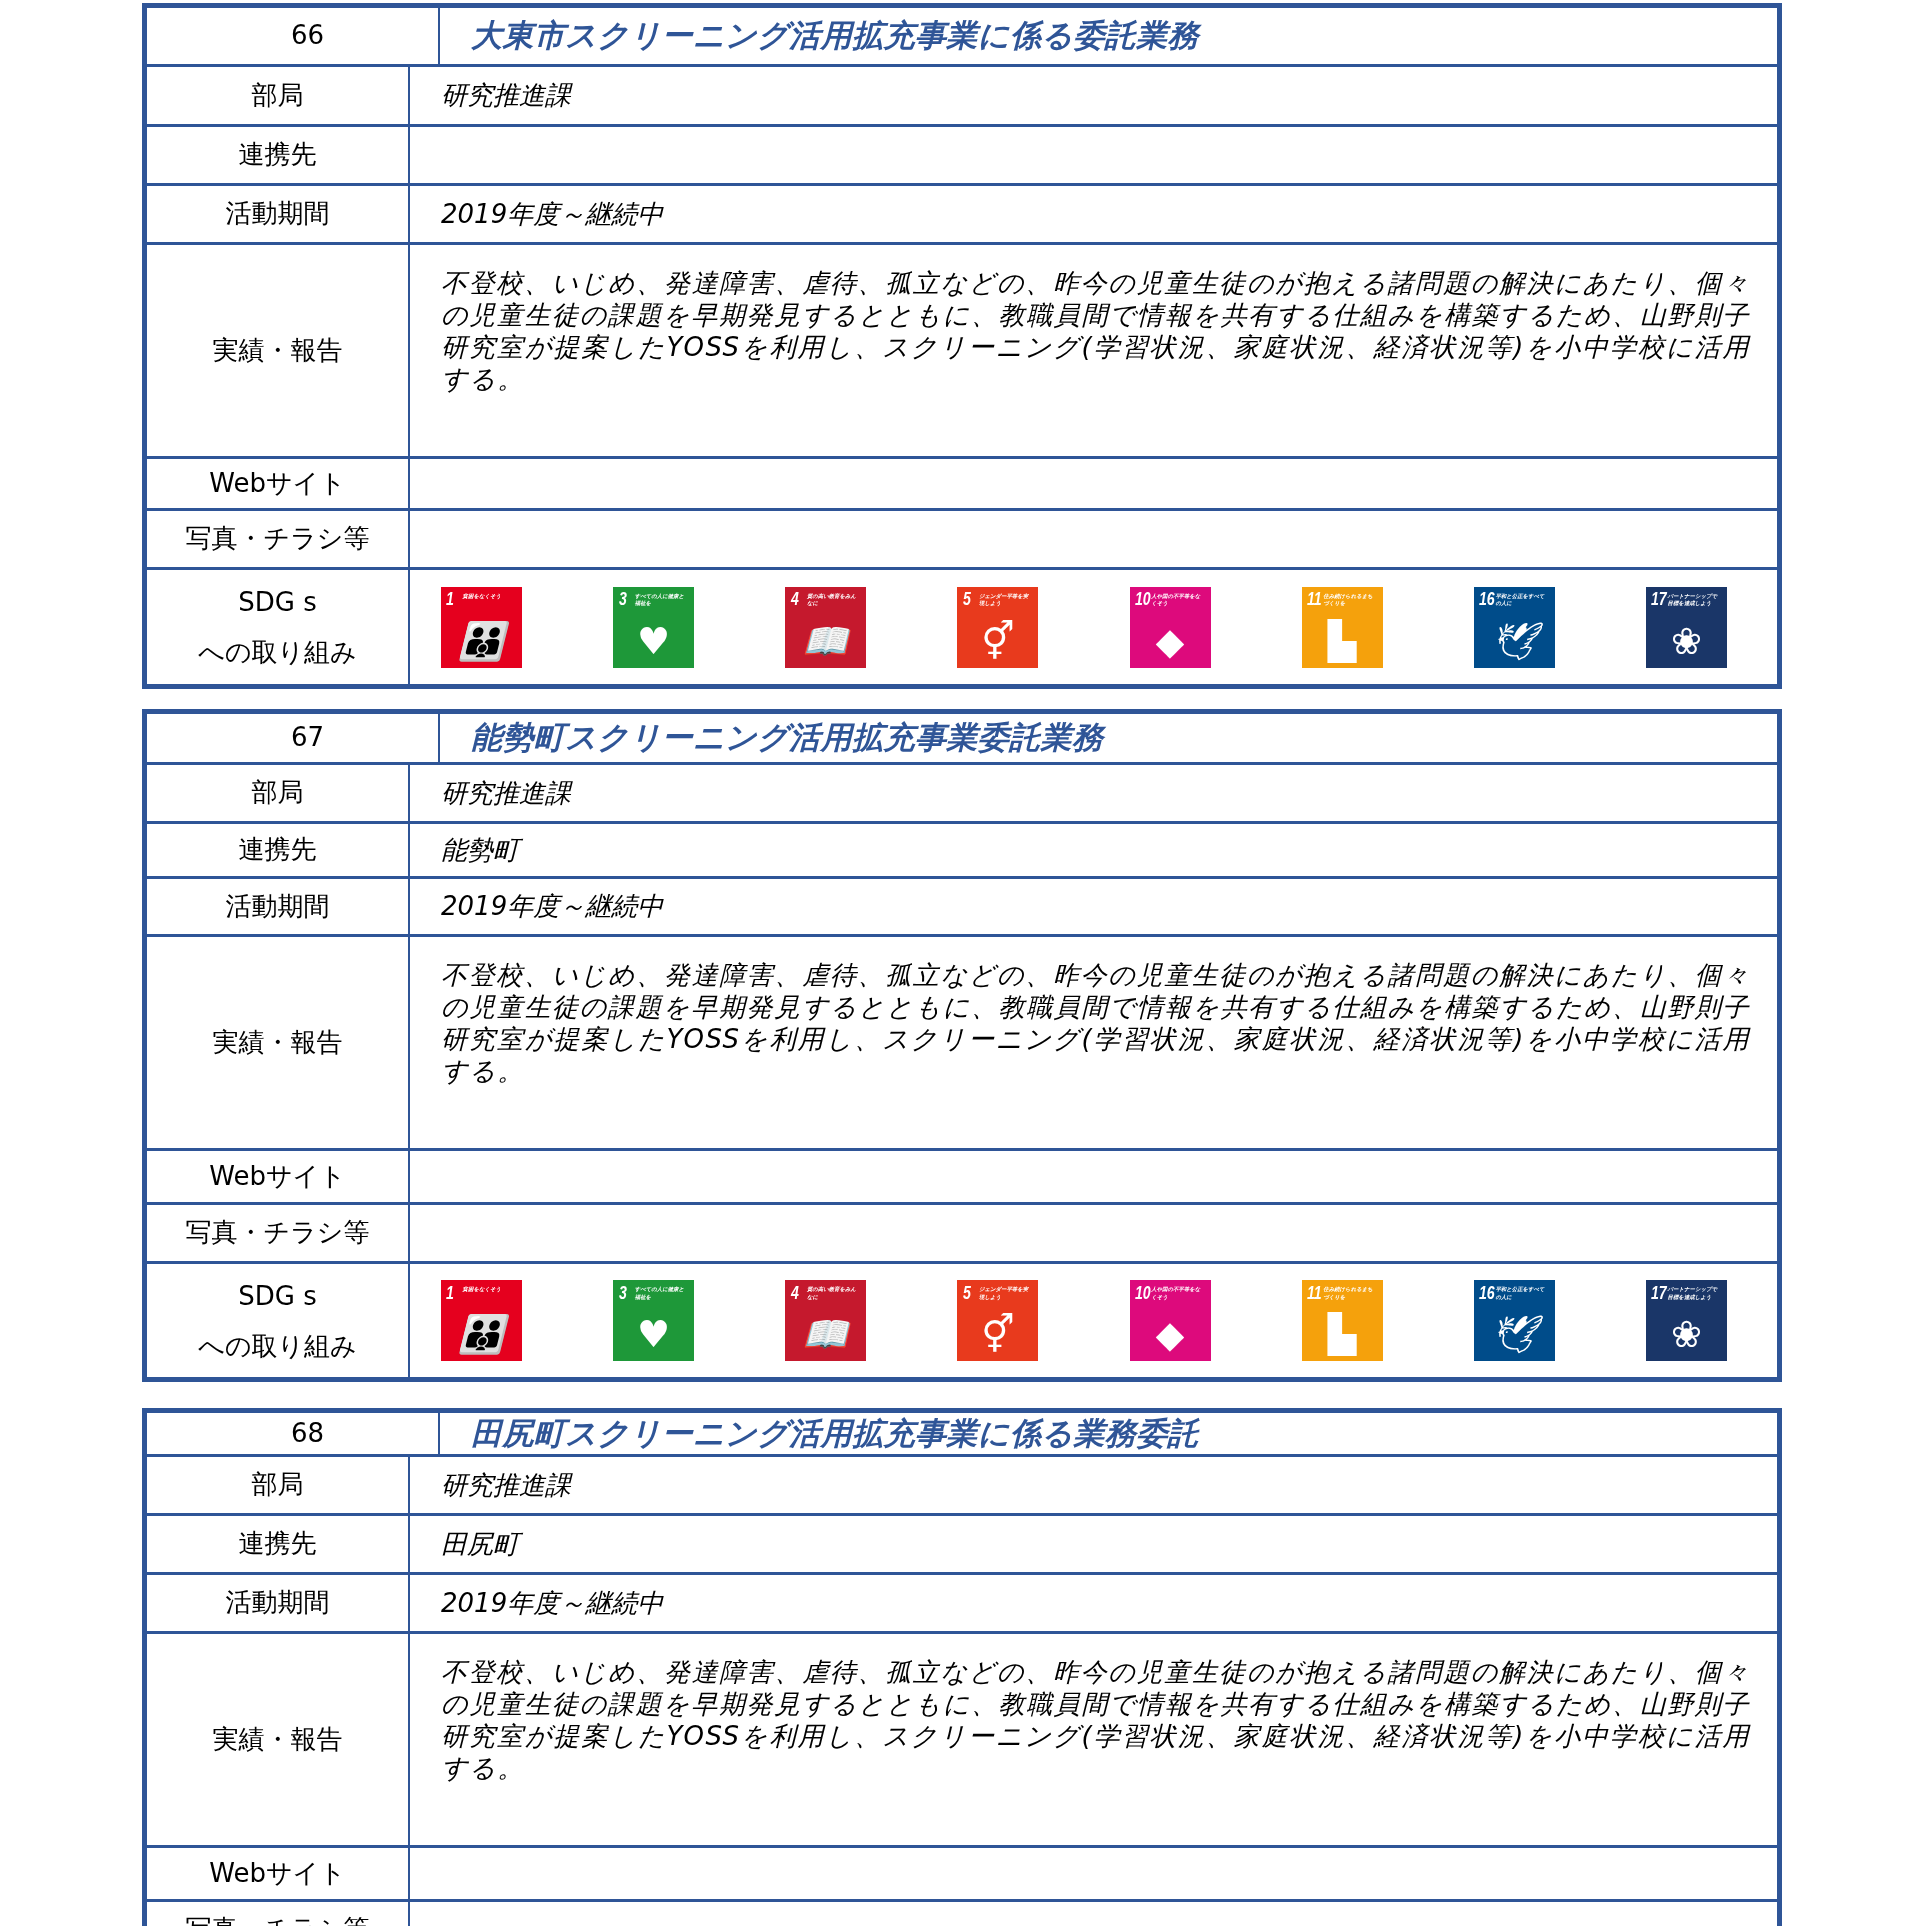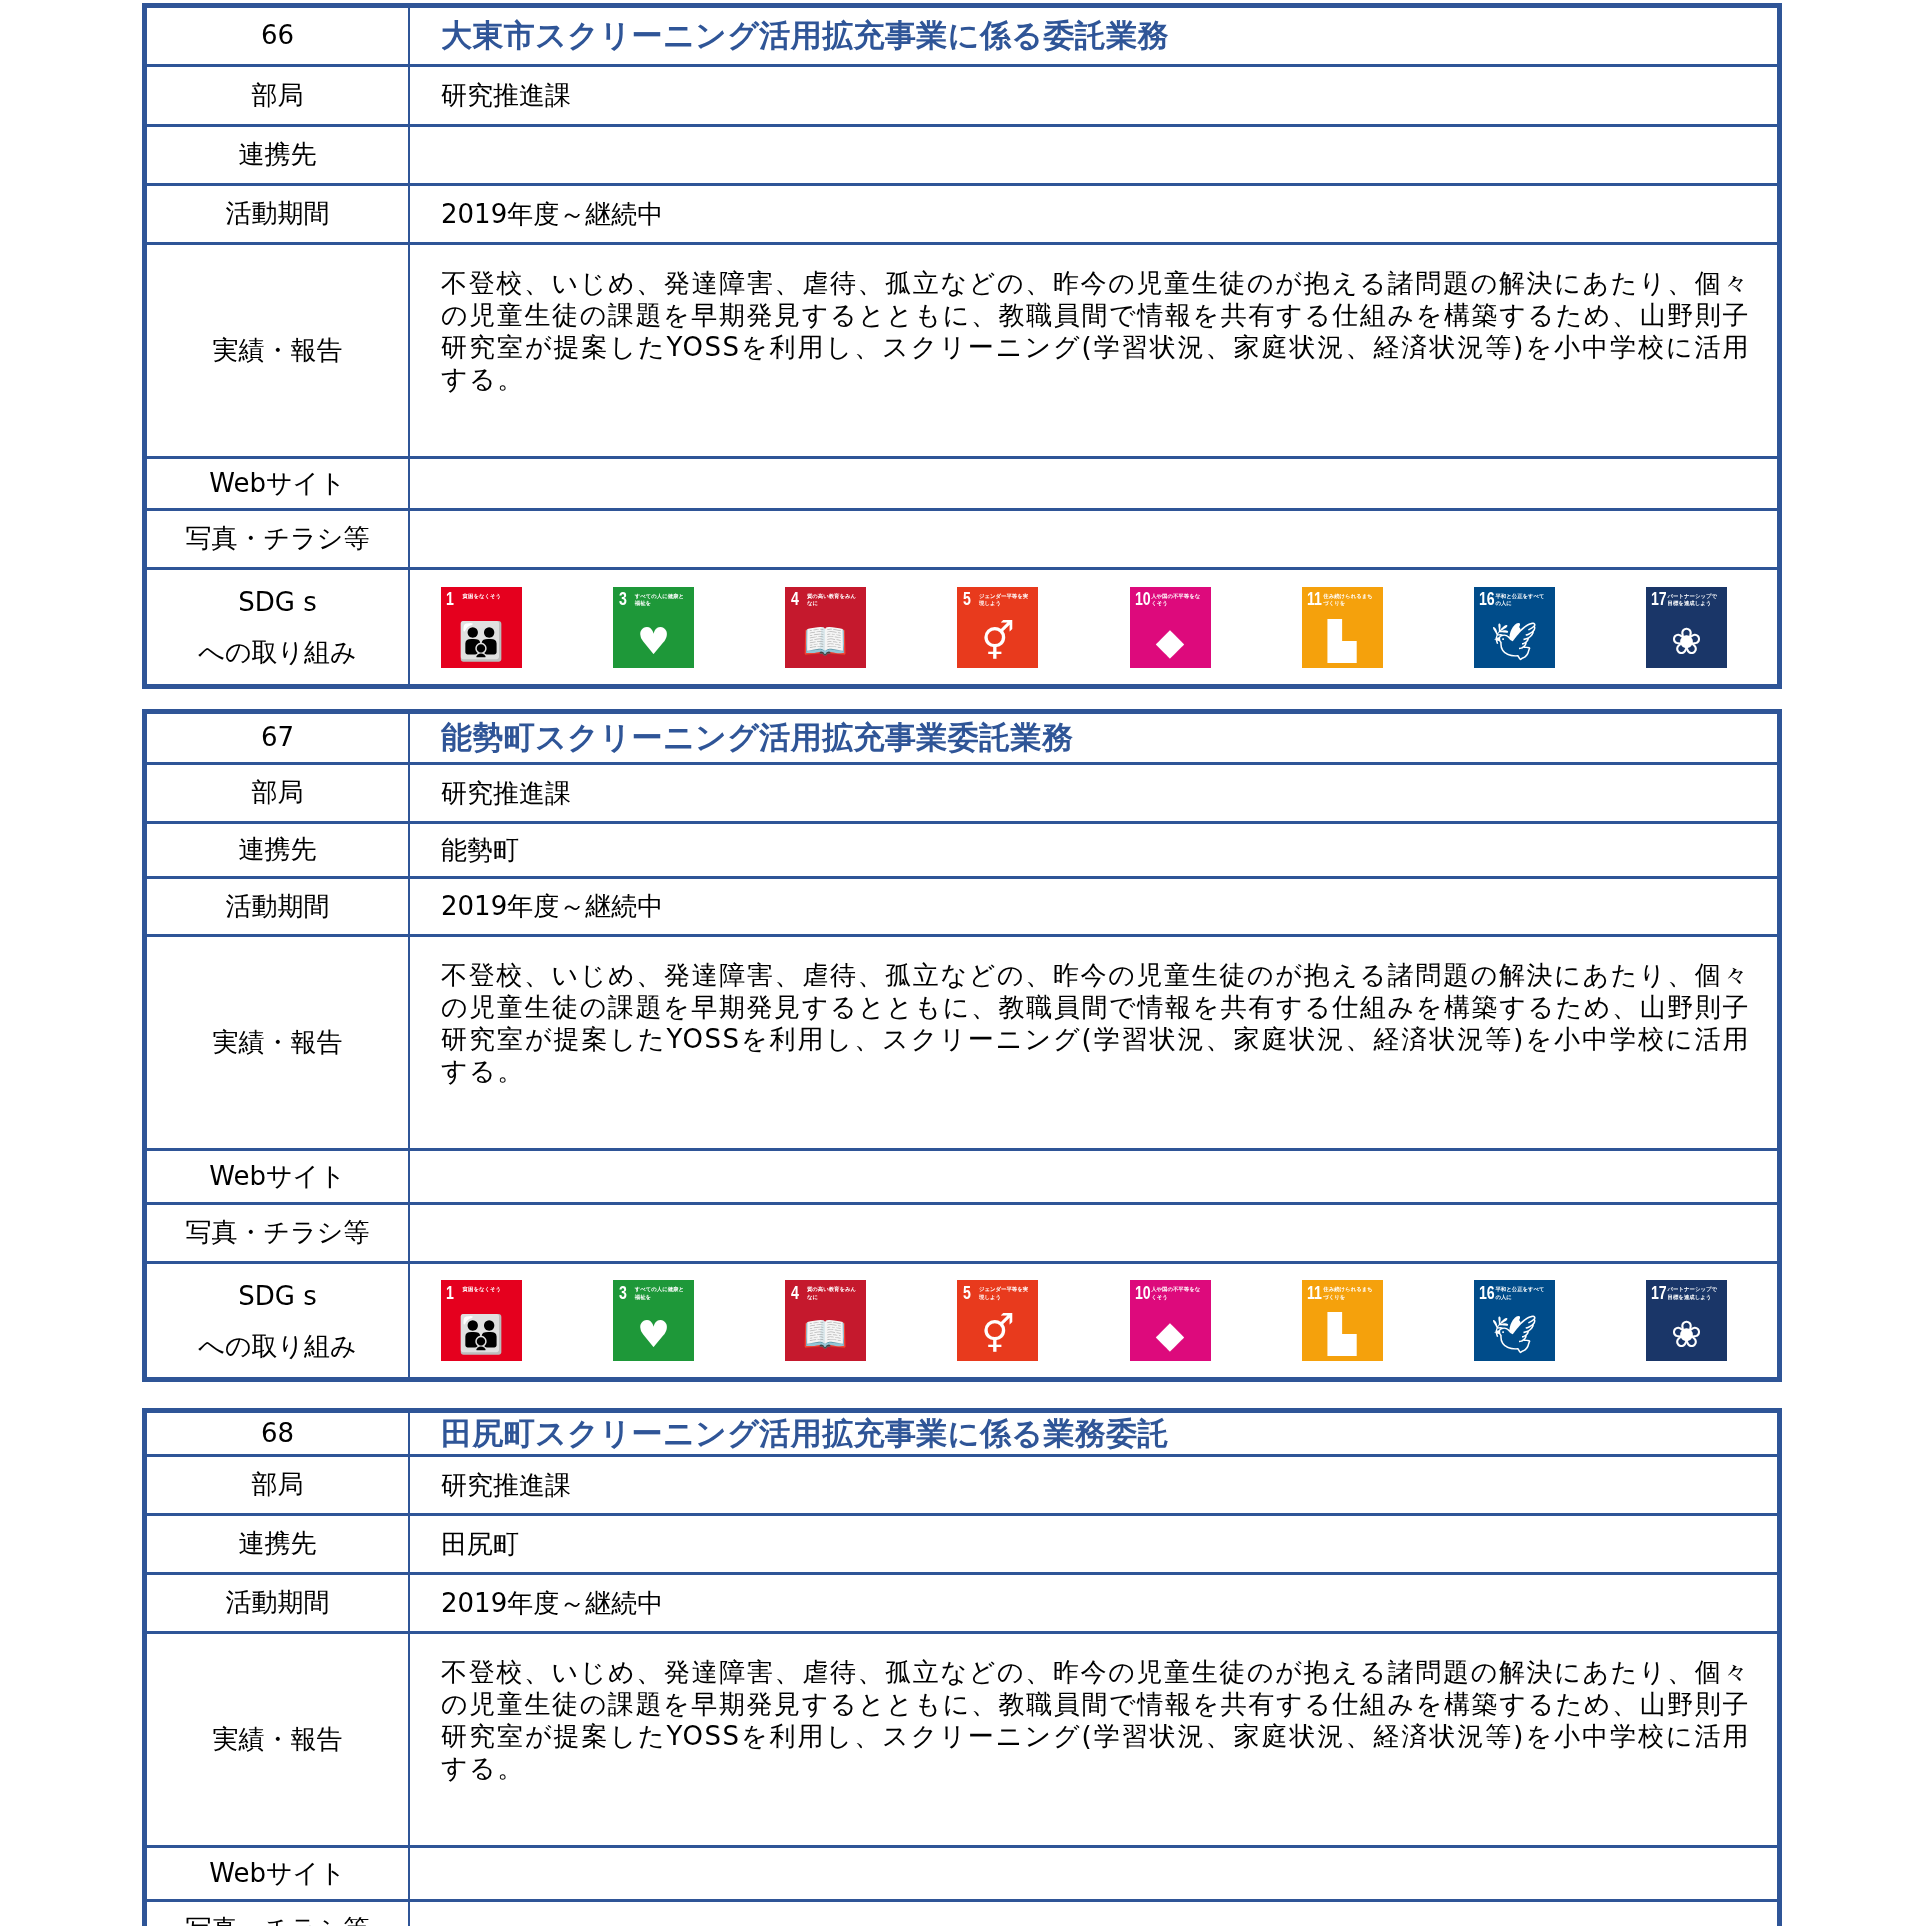--- a/index.html
+++ b/index.html
@@ -1,26 +1,26 @@
 <!DOCTYPE html>
 <html style="font-size:6.2px"><head>
 <meta charset="utf-8">
 <style>
   html, body { margin: 0; padding: 0; background: #ffffff; }
   body { width: 1911px; height: 2115px; position: relative; overflow: hidden;
          font-family: "DejaVu Sans", "Liberation Sans", sans-serif; color: #000; }
   .project { position: absolute; left: 142px; width: 1640px; box-sizing: border-box;
              border: 5.8px solid #2f5597; background: #fff; }
   .row { display: flex; box-sizing: border-box; border-top: 3.1px solid #2f5597; }
-  .row:first-child { border-top: none; }
+  .row:first-child { border-top: none; padding-left: 30px; }
   .lbl { width: 263px; flex: 0 0 263px; box-sizing: border-box; border-right: 2.7px solid #2f5597;
          display: flex; align-items: center; justify-content: center; text-align: center;
          font-size: 26px; line-height: 1.9; }
   .val { flex: 1; box-sizing: border-box; padding: 0 27px 0 31px; display: flex; align-items: center;
-         font-size: 26px; }
+         font-size: 26px; font-style: italic; }
   .title-val { color: #2f5597; font-weight: bold; font-size: 31px; letter-spacing: 0.4px; }
   .report { align-items: flex-start; padding-top: 22px; line-height: 32px; font-size: 26px;
             letter-spacing: 1.5px; text-align: justify; }
   .sdg-val { justify-content: flex-start; padding-left: 31px; gap: 0; }
   .sdg-wrap { display: flex; width: 100%; justify-content: space-between; padding-right: 23px; box-sizing: border-box; }
   .sdg { width: 81px; height: 81px; position: relative; color: #fff; box-sizing: border-box; overflow: hidden; }
   .sdg .num { position: absolute; left: 5.4px; top: 4.6px; font-family: "Liberation Sans", sans-serif;
               font-weight: bold; font-size: 17.7px; line-height: 1; transform: scaleX(0.8); transform-origin: left top; }
   .sdg .cap { position: absolute; left: 21.6px; top: 6.2px; width: 54px; font-size: 5.4px; line-height: 7.7px;
               font-weight: bold; letter-spacing: 0; }

